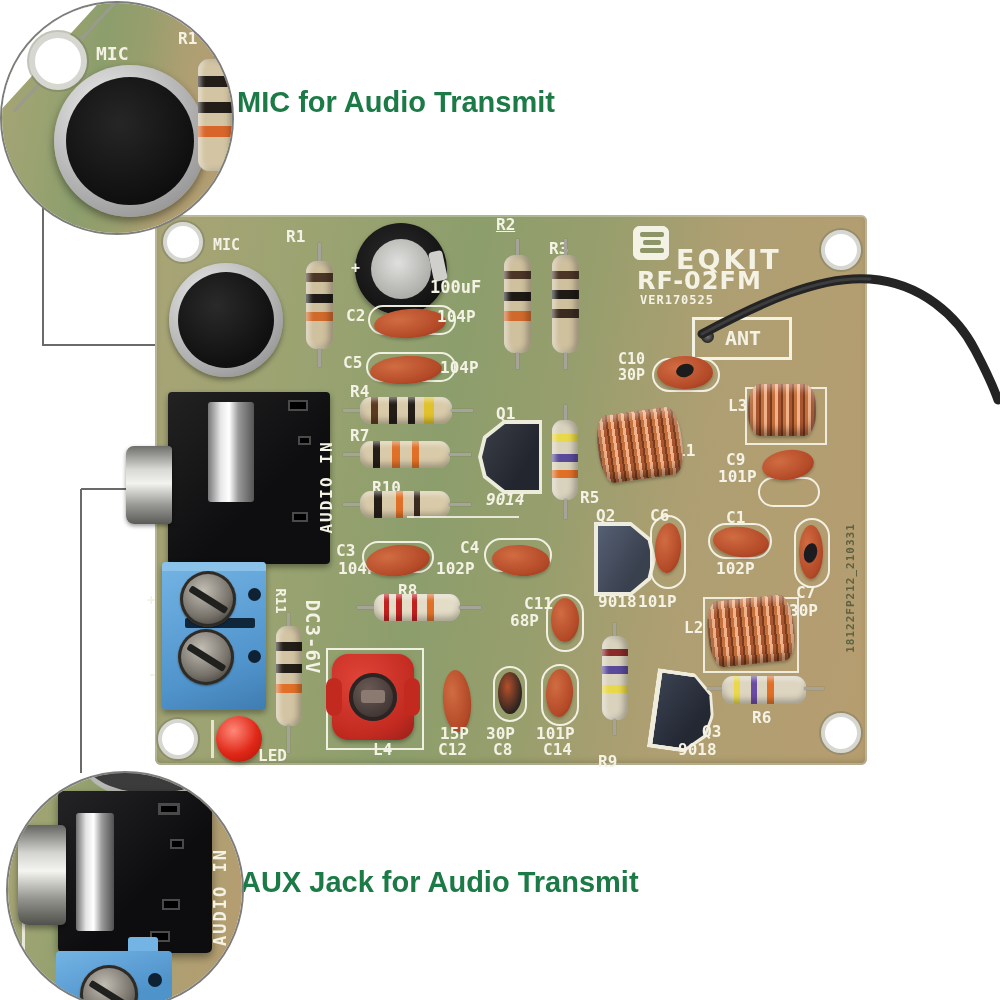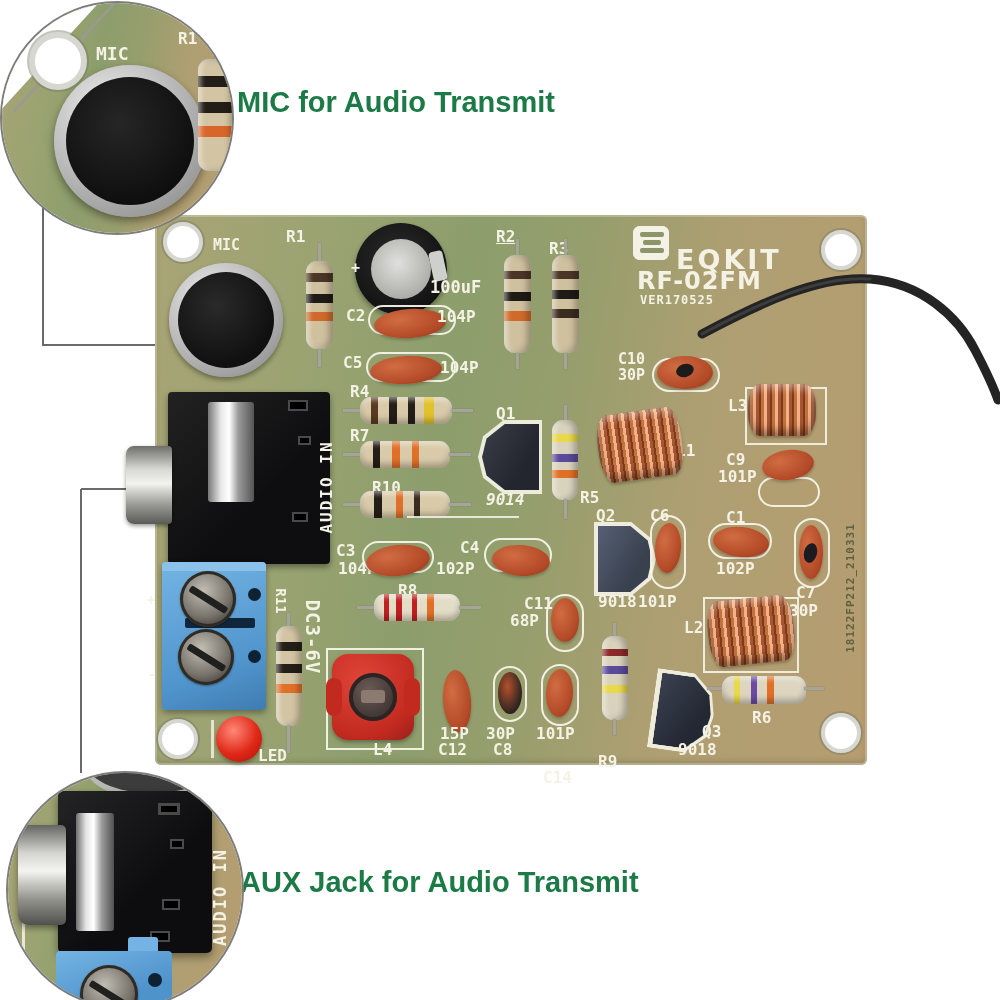--- a/index.html
+++ b/index.html
@@ -73,38 +73,42 @@
     <div class="sk" style="left:191px;top:93px;">C2</div>
     <div class="stad" style="left:213px;top:90px;width:84px;height:26px;"></div>
     <div class="blob" style="left:219px;top:94px;width:72px;height:29px;transform:rotate(-4deg);"></div>
     <div class="sk" style="left:282px;top:94px;">104P</div>
 
     <div class="sk" style="left:188px;top:140px;">C5</div>
     <div class="stad" style="left:211px;top:137px;width:86px;height:26px;"></div>
     <div class="blob" style="left:215px;top:141px;width:72px;height:28px;transform:rotate(-3deg);"></div>
     <div class="sk" style="left:285px;top:145px;">104P</div>
 
-    <div class="sk" style="left:341px;top:14px;text-decoration:underline;">R2</div>
+    <div class="sk" style="left:341px;top:2px;text-decoration:underline;">R2</div>
     <div class="lead" style="left:361px;top:24px;width:3px;height:18px;"></div>
     <div class="resv" style="left:349px;top:40px;width:27px;height:98px;background:linear-gradient(#cfc09e 0 16%,#4a3526 16% 25%,#cfc09e 25% 38%,#1e1a16 38% 47%,#cfc09e 47% 57%,#d06a2c 57% 67%,#cfc09e 67%);"></div>
     <div class="lead" style="left:361px;top:138px;width:3px;height:16px;"></div>
     <div class="sk" style="left:394px;top:14px;margin-top:12px;">R3</div>
     <div class="lead" style="left:409px;top:24px;width:3px;height:18px;"></div>
     <div class="resv" style="left:397px;top:40px;width:27px;height:98px;background:linear-gradient(#cfc09e 0 16%,#4a3526 16% 25%,#cfc09e 25% 36%,#1e1a16 36% 45%,#cfc09e 45% 55%,#3a2c20 55% 64%,#cfc09e 64%);"></div>
     <div class="lead" style="left:409px;top:138px;width:3px;height:16px;"></div>
 
     <div class="abs" style="left:478px;top:11px;width:36px;height:34px;border-radius:7px;background:#f4f2e4;box-shadow:inset 0 0 0 2px #f4f2e4;">
       <div class="abs" style="left:7px;top:6px;width:24px;height:5px;background:#8c9468;border-radius:2px;"></div>
       <div class="abs" style="left:10px;top:14px;width:18px;height:5px;background:#8c9468;border-radius:2px;"></div>
       <div class="abs" style="left:7px;top:22px;width:24px;height:5px;background:#8c9468;border-radius:2px;"></div>
     </div>
     <div class="sk" style="left:521px;top:29px;font:700 27px 'DejaVu Sans',sans-serif;letter-spacing:3px;">EQKIT</div>
     <div class="sk" style="left:482px;top:52px;font:700 24px 'DejaVu Sans',sans-serif;letter-spacing:1px;">RF-02FM</div>
     <div class="sk" style="left:485px;top:79px;font-size:12px;letter-spacing:1px;">VER170525</div>
 
+    <div class="abs" style="left:537px;top:102px;width:94px;height:37px;border:3px solid #f4f2e4;">
+      <div class="sk" style="left:30px;top:8px;font-size:20px;">ANT</div>
+      <div class="abs" style="left:6px;top:10px;width:13px;height:13px;border-radius:50%;background:radial-gradient(#777,#222 70%);"></div>
+    </div>
 
     <div class="sk" style="left:463px;top:137px;font-size:15px;">C10</div>
     <div class="sk" style="left:463px;top:153px;font-size:15px;">30P</div>
     <div class="stad" style="left:497px;top:143px;width:64px;height:30px;"></div>
     <div class="blob" style="left:502px;top:141px;width:56px;height:33px;"></div>
     <div class="abs" style="left:521px;top:149px;width:18px;height:13px;border-radius:50%;background:#1c1c1c;transform:rotate(-18deg);"></div>
 
     <div class="sk" style="left:573px;top:183px;">L3</div>
     <div class="bracket" style="left:590px;top:172px;width:78px;height:54px;"></div>
     <div class="coil" style="left:593px;top:169px;width:68px;height:52px;"></div>
@@ -230,21 +234,21 @@
     <div class="sk" style="left:283px;top:527px;">C12</div>
 
     <div class="stad" style="left:338px;top:451px;width:30px;height:52px;"></div>
     <div class="abs" style="left:343px;top:457px;width:24px;height:42px;border-radius:50%;background:radial-gradient(ellipse at 40% 35%,#b4502c,#2c2420 70%);"></div>
     <div class="sk" style="left:331px;top:511px;">30P</div>
     <div class="sk" style="left:338px;top:527px;">C8</div>
 
     <div class="stad" style="left:386px;top:449px;width:34px;height:58px;"></div>
     <div class="blob" style="left:391px;top:454px;width:27px;height:48px;transform:rotate(3deg);"></div>
     <div class="sk" style="left:381px;top:511px;">101P</div>
-    <div class="sk" style="left:388px;top:527px;margin-top:28px;">C14</div>
+    <div class="sk" style="left:388px;top:527px;">C14</div>
 
     <div class="lead" style="left:458px;top:408px;width:3px;height:16px;"></div>
     <div class="resv" style="left:447px;top:421px;width:26px;height:84px;background:linear-gradient(#d9d2bc 0 16%,#8a2a2a 16% 24%,#d9d2bc 24% 36%,#5a4a9a 36% 45%,#d9d2bc 45% 58%,#e8d84a 58% 68%,#d9d2bc 68%);"></div>
     <div class="lead" style="left:458px;top:504px;width:3px;height:16px;"></div>
     <div class="sk" style="left:443px;top:539px;">R9</div>
 
     <div class="abs dshape-r" style="left:497px;top:457px;width:62px;height:80px;background:rgba(246,244,232,.9);transform:rotate(8deg);"></div>
     <div class="abs dshape-r" style="left:502px;top:461px;width:54px;height:72px;background:linear-gradient(120deg,#3a4150,#232833 70%);transform:rotate(8deg);"></div>
     <div class="sk" style="left:547px;top:509px;">Q3</div>
     <div class="sk" style="left:523px;top:527px;">9018</div>

